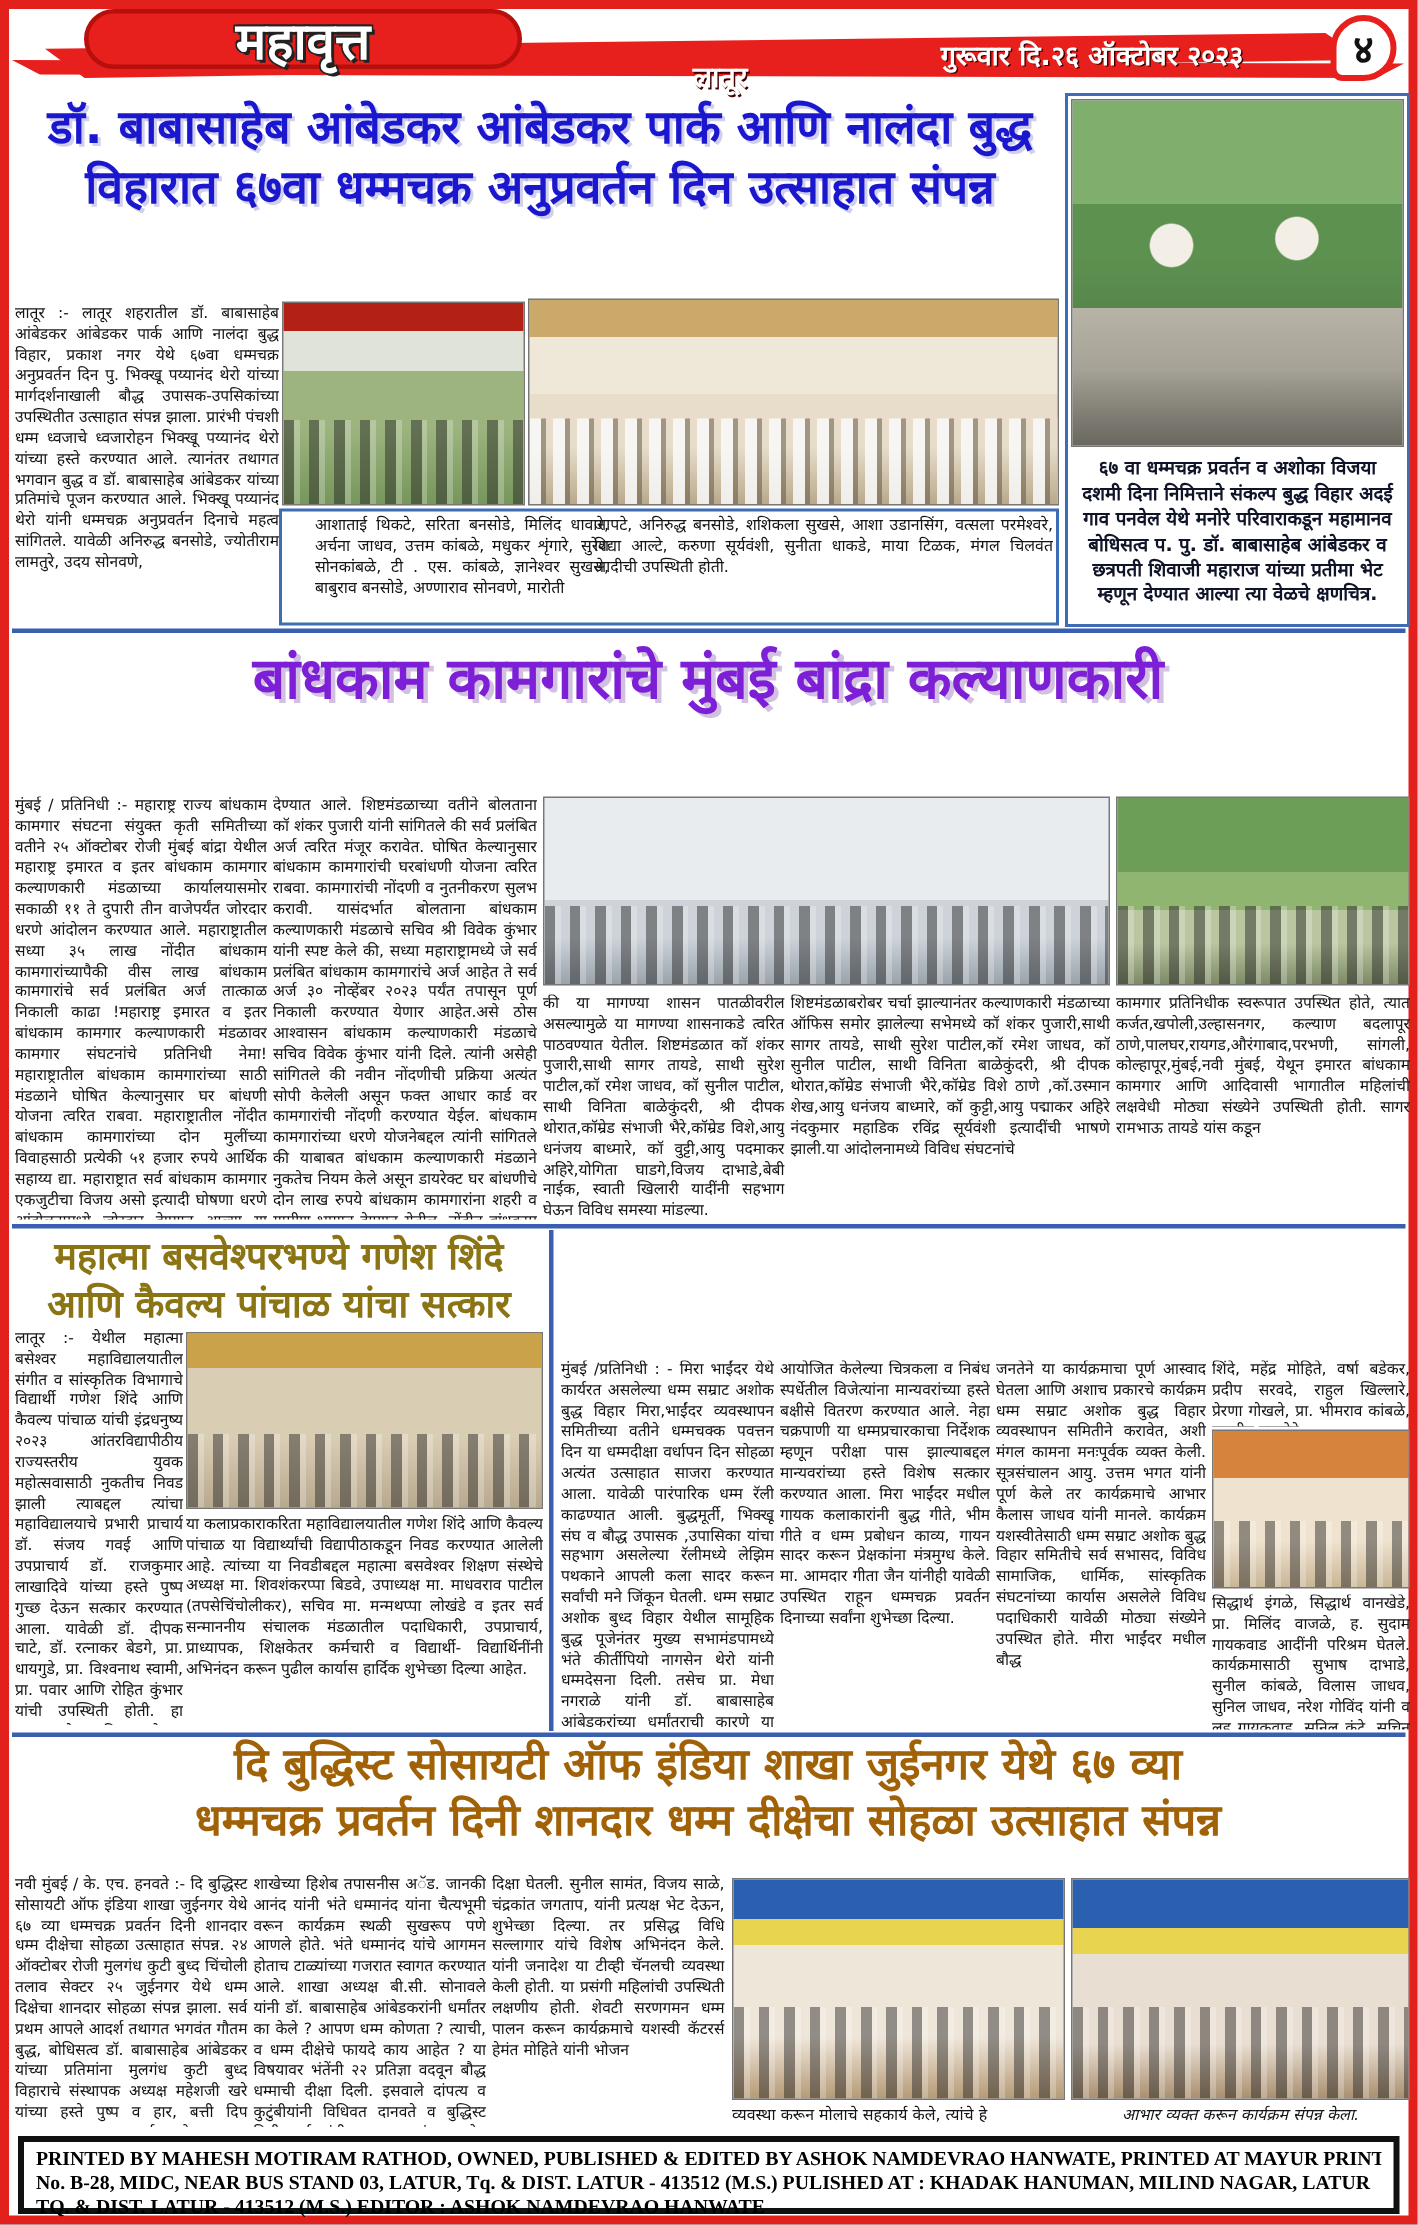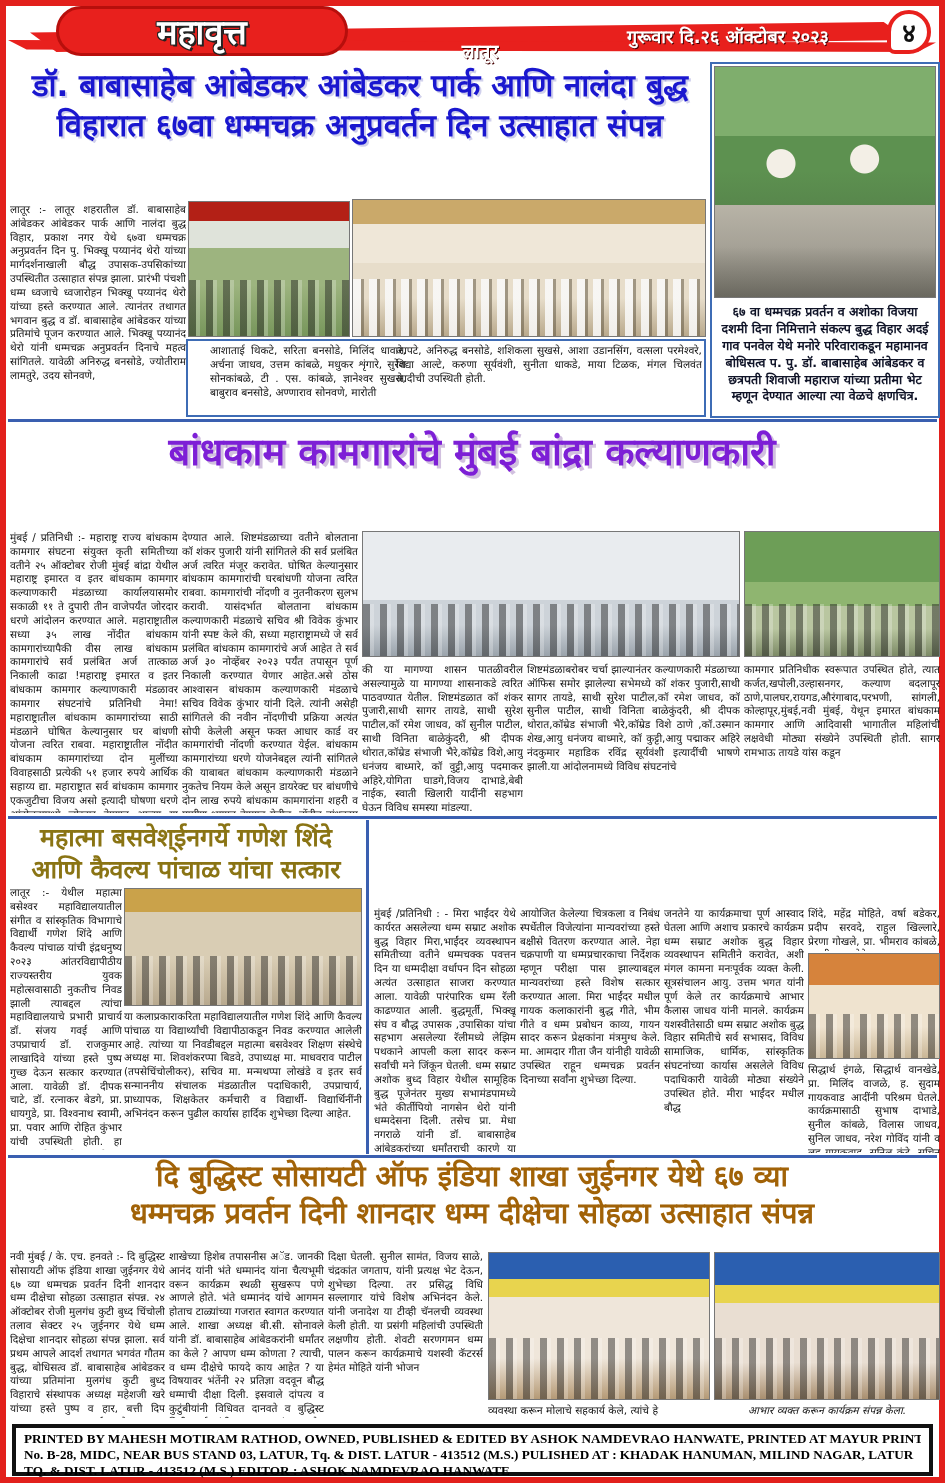--- a/index.html
+++ b/index.html
@@ -7,21 +7,21 @@
   #page{
     position:relative;width:945px;height:1483px;margin:0 auto;background:#fff;
     box-shadow: inset 0 0 0 6px #e2201c;
     font-family:"DejaVu Sans",sans-serif;color:#111;overflow:hidden;
   }
   
   .red-bar{position:absolute;left:30px;top:22px;width:880px;height:30px;background:#e8201d;
     clip-path:polygon(0 35%,97% 0,100% 60%,3% 100%);}
   .red-bar2{position:absolute;left:8px;top:40px;width:928px;height:12px;background:#e8201d;
     clip-path:polygon(0 0,100% 20%,98% 100%,2% 80%);}
-  .mast-box{position:absolute;left:56px;top:6px;width:292px;height:50px;background:#e8201d;
+  .mast-box{position:absolute;left:56px;top:6px;width:292px;height:40px;background:#e8201d;
     border-radius:26px;border:3px solid #b70f0c;display:flex;align-items:center;justify-content:center;text-align:center;}
   .mast-title{font-size:34px;font-weight:bold;color:#fff;
     text-shadow:2px 2px 0 #222,-1px -1px 0 #222,1px -1px 0 #222,-1px 1px 0 #222;}
   .mast-city{position:absolute;left:400px;top:38px;width:160px;text-align:center;
     color:#fff;font-weight:bold;font-size:19px;text-shadow:1px 1px 0 #400;}
   .mast-date{position:absolute;left:578px;top:24px;width:300px;text-align:center;
     color:#fff;font-weight:bold;font-size:18px;text-shadow:1px 1px 0 #400;}
   .mast-badge{position:absolute;right:14px;top:10px;width:44px;height:44px;background:#fff;
     border:4px solid #e8201d;border-radius:50% 50% 50% 8px;display:flex;align-items:center;justify-content:center;
     font-size:26px;font-weight:bold;color:#111;}
@@ -102,21 +102,21 @@
   <div class="photo pC" style="left:362px;top:531px;width:378px;height:126px;"></div>
   <div class="photo pD" style="left:744px;top:531px;width:196px;height:126px;"></div>
   <div class="col" style="left:362px;top:663px;width:161px;height:152px;">की या मागण्या शासन पातळीवरील असल्यामुळे या मागण्या शासनाकडे त्वरित पाठवण्यात येतील. शिष्टमंडळात कॉ शंकर पुजारी,साथी सागर तायडे, साथी सुरेश पाटील,कॉ रमेश जाधव, कॉ सुनील पाटील, साथी विनिता बाळेकुंदरी, श्री दीपक थोरात,कॉम्रेड संभाजी भैरे,कॉम्रेड विशे,आयु धनंजय बाध्मारे, कॉ वुट्टी,आयु पदमाकर अहिरे,योगिता घाडगे,विजय दाभाडे,बेबी नाईक, स्वाती खिलारी यादींनी सहभाग घेऊन विविध समस्या मांडल्या.</div>
   <div class="col" style="left:527px;top:663px;width:213px;height:152px;">शिष्टमंडळाबरोबर चर्चा झाल्यानंतर कल्याणकारी मंडळाच्या ऑफिस समोर झालेल्या सभेमध्ये कॉ शंकर पुजारी,साथी सागर तायडे, साथी सुरेश पाटील,कॉ रमेश जाधव, कॉ सुनील पाटील, साथी विनिता बाळेकुंदरी, श्री दीपक थोरात,कॉम्रेड संभाजी भैरे,कॉम्रेड विशे ठाणे ,कॉ.उस्मान शेख,आयु धनंजय बाध्मारे, कॉ कुट्टी,आयु पद्माकर अहिरे नंदकुमार महाडिक रविंद्र सूर्यवंशी इत्यादींची भाषणे झाली.या आंदोलनामध्ये विविध संघटनांचे</div>
   <div class="col" style="left:744px;top:663px;width:196px;height:152px;">कामगार प्रतिनिधीक स्वरूपात उपस्थित होते, त्यात कर्जत,खपोली,उल्हासनगर, कल्याण बदलापूर ठाणे,पालघर,रायगड,औरंगाबाद,परभणी, सांगली, कोल्हापूर,मुंबई,नवी मुंबई, येथून इमारत बांधकाम कामगार आणि आदिवासी भागातील महिलांची लक्षवेधी मोठ्या संख्येने उपस्थिती होती. सागर रामभाऊ तायडे यांस कडून</div>
 
   <div class="rule" style="left:8px;top:816px;width:929px;"></div>
   <div class="vrule" style="left:366px;top:820px;height:334px;"></div>
 
   <div class="hl hl3">
-    <div>महात्मा बसवेश्ईनगर्ये गणेश शिंदे</div>
+    <div>महात्मा बसवेश्परभण्ये गणेश शिंदे</div>
     <div>आणि कैवल्य पांचाळ यांचा सत्कार</div>
   </div>
   <div class="col" style="left:10px;top:886px;width:112px;height:264px;">लातूर :- येथील महात्मा बसेश्वर महाविद्यालयातील संगीत व सांस्कृतिक विभागाचे विद्यार्थी गणेश शिंदे आणि कैवल्य पांचाळ यांची इंद्रधनुष्य २०२३ आंतरविद्यापीठीय राज्यस्तरीय युवक महोत्सवासाठी नुकतीच निवड झाली त्याबद्दल त्यांचा महाविद्यालयाचे प्रभारी प्राचार्य डॉ. संजय गवई आणि उपप्राचार्य डॉ. राजकुमार लाखादिवे यांच्या हस्ते पुष्प गुच्छ देऊन सत्कार करण्यात आला. यावेळी डॉ. दीपक चाटे, डॉ. रत्नाकर बेडगे, प्रा. धायगुडे, प्रा. विश्वनाथ स्वामी, प्रा. पवार आणि रोहित कुंभार यांची उपस्थिती होती. हा युवक महोत्सव दि. ०५ ते ०९ नोव्हेंबर २०२३ या कालावधीमध्ये डॉ. बाबासाहेब आंबेडकर मराठवाडा विद्यापीठ, छत्रपती संभाजी नगर येथे आयोजित करण्यात आला आहे. सदरील युवक महोत्सवामध्ये स्वामी रामानंद तीर्थ विद्यापीठ, नांदेडच्या लोकसंगीत</div>
   <div class="photo pE" style="left:124px;top:888px;width:238px;height:118px;"></div>
   <div class="col" style="left:124px;top:1010px;width:238px;height:140px;">या कलाप्रकाराकरिता महाविद्यालयातील गणेश शिंदे आणि कैवल्य पांचाळ या विद्यार्थ्यांची विद्यापीठाकडून निवड करण्यात आलेली आहे. त्यांच्या या निवडीबद्दल महात्मा बसवेश्वर शिक्षण संस्थेचे अध्यक्ष मा. शिवशंकरप्पा बिडवे, उपाध्यक्ष मा. माधवराव पाटील (तपसेचिंचोलीकर), सचिव मा. मन्मथप्पा लोखंडे व इतर सर्व सन्माननीय संचालक मंडळातील पदाधिकारी, उपप्राचार्य, प्राध्यापक, शिक्षकेतर कर्मचारी व विद्यार्थी- विद्यार्थिनींनी अभिनंदन करून पुढील कार्यास हार्दिक शुभेच्छा दिल्या आहेत.</div>
 
   <div class="col" style="left:374px;top:907px;width:142px;height:246px;">मुंबई /प्रतिनिधी : - मिरा भाईंदर येथे कार्यरत असलेल्या धम्म सम्राट अशोक बुद्ध विहार मिरा,भाईंदर व्यवस्थापन समितीच्या वतीने धम्मचक्क पवत्तन दिन या धम्मदीक्षा वर्धापन दिन सोहळा अत्यंत उत्साहात साजरा करण्यात आला. यावेळी पारंपारिक धम्म रॅली काढण्यात आली. बुद्धमूर्ती, भिक्खू संघ व बौद्ध उपासक ,उपासिका यांचा सहभाग असलेल्या रॅलीमध्ये लेझिम पथकाने आपली कला सादर करून सर्वांची मने जिंकून घेतली. धम्म सम्राट अशोक बुध्द विहार येथील सामूहिक बुद्ध पूजेनंतर मुख्य सभामंडपामध्ये भंते कीर्तीपियो नागसेन थेरो यांनी धम्मदेसना दिली. तसेच प्रा. मेधा नगराळे यांनी डॉ. बाबासाहेब आंबेडकरांच्या धर्मांतराची कारणे या विषयावर सखोल मार्गदर्शन केले. धम्मचक्क पवत्तन दिनानिमित्त</div>
   <div class="col" style="left:520px;top:907px;width:140px;height:246px;">आयोजित केलेल्या चित्रकला व निबंध स्पर्धेतील विजेत्यांना मान्यवरांच्या हस्ते बक्षीसे वितरण करण्यात आले. नेहा चक्रपाणी या धम्मप्रचारकाचा निर्देशक म्हणून परीक्षा पास झाल्याबद्दल मान्यवरांच्या हस्ते विशेष सत्कार करण्यात आला. मिरा भाईंदर मधील गायक कलाकारांनी बुद्ध गीते, भीम गीते व धम्म प्रबोधन काव्य, गायन सादर करून प्रेक्षकांना मंत्रमुग्ध केले. मा. आमदार गीता जैन यांनीही यावेळी उपस्थित राहून धम्मचक्र प्रवर्तन दिनाच्या सर्वांना शुभेच्छा दिल्या.</div>
   <div class="col" style="left:664px;top:907px;width:140px;height:246px;">जनतेने या कार्यक्रमाचा पूर्ण आस्वाद घेतला आणि अशाच प्रकारचे कार्यक्रम धम्म सम्राट अशोक बुद्ध विहार व्यवस्थापन समितीने करावेत, अशी मंगल कामना मनःपूर्वक व्यक्त केली. सूत्रसंचालन आयु. उत्तम भगत यांनी पूर्ण केले तर कार्यक्रमाचे आभार कैलास जाधव यांनी मानले. कार्यक्रम यशस्वीतेसाठी धम्म सम्राट अशोक बुद्ध विहार समितीचे सर्व सभासद, विविध सामाजिक, धार्मिक, सांस्कृतिक संघटनांच्या कार्यास असलेले विविध पदाधिकारी यावेळी मोठ्या संख्येने उपस्थित होते. मीरा भाईंदर मधील बौद्ध</div>
   <div class="col" style="left:808px;top:907px;width:132px;height:44px;">शिंदे, महेंद्र मोहिते, वर्षा बडेकर, प्रदीप सरवदे, राहुल खिल्लारे, प्रेरणा गोखले, प्रा. भीमराव कांबळे, जयदीप बनसोडे,</div>

